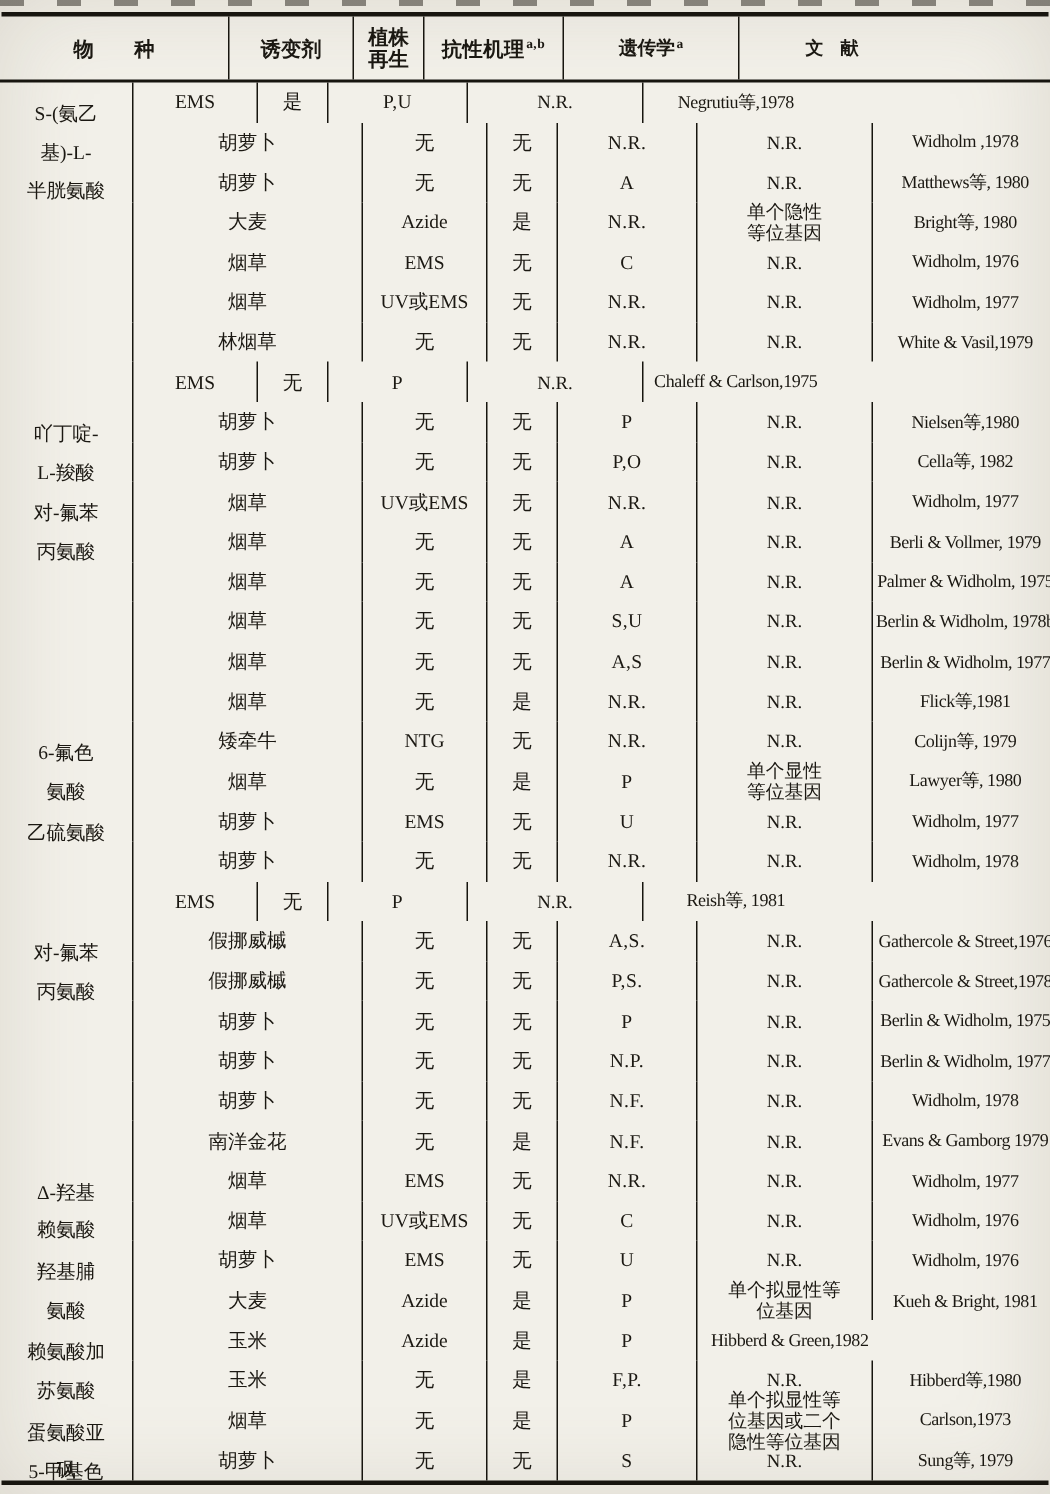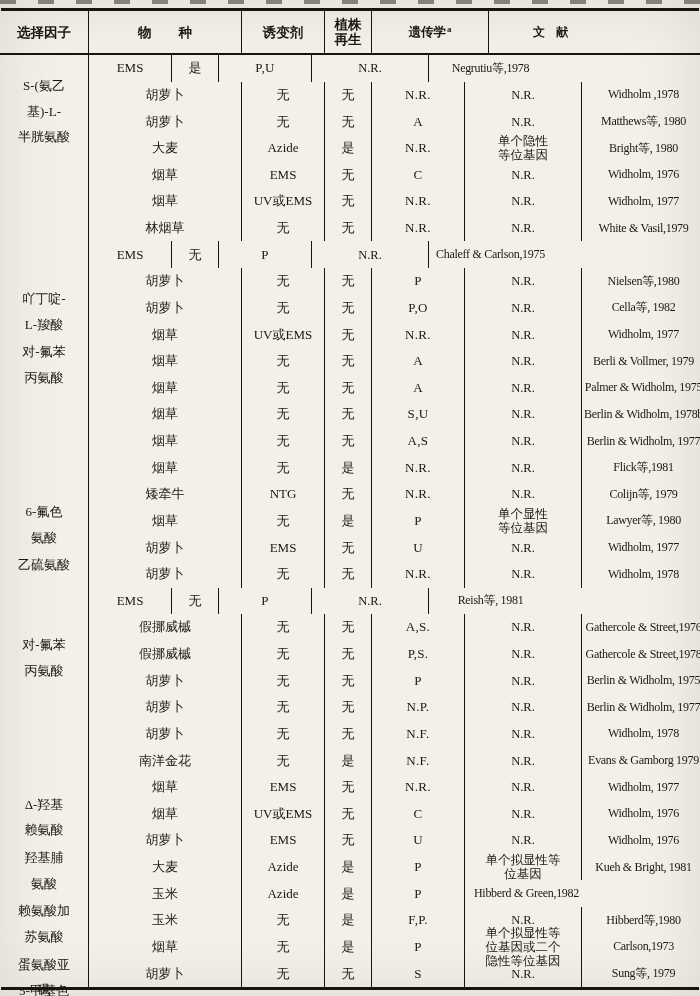--- a/index.html
+++ b/index.html
@@ -40,39 +40,39 @@
   .td:last-child{border-right:none;}
   
   .c0{width:88px;flex:0 0 88px;position:relative;}
   .c1{width:152px;flex:0 0 152px;}
   .c2{width:82px;flex:0 0 82px;}
   .c3{width:46px;flex:0 0 46px;justify-content:center;}
   .c4{width:92px;flex:0 0 92px;letter-spacing:.3px;}
   .c5{width:117px;flex:0 0 117px;white-space:pre-line;line-height:14px;font-size:12.5px;padding:2px 1px;box-sizing:border-box;}
   .c6{width:123px;flex:0 0 123px;font-size:12px;letter-spacing:-0.3px;white-space:nowrap;overflow:visible;}
   .grp{
-    position:absolute;top:18px;left:0;width:100%;
+    position:absolute;top:8px;left:0;width:100%;
     text-align:center;white-space:pre-line;
     line-height:25.5px;font-size:13px;z-index:2;
   }
 </style>
 </head>
 <body>
 
 <div class="paper">
   <div class="scan-top"></div>
   <div class="rule-top"></div>
 
   <div class="table">
     <div class="thead">
-      <div class="th c0"><span>选择因子</span></div>
       <div class="th c1"><span>物　　种</span></div>
       <div class="th c2"><span>诱变剂</span></div>
       <div class="th c3"><span>植株
 再生</span></div>
+      <div class="th c4"><span>抗性机理</span><sup>a,b</sup></div>
       <div class="th c5"><span>遗传学</span><sup>a</sup></div>
       <div class="th c6">
           <span>文　献</span>
         </div>
     </div>
     <div class="tbody" id="tbody">
   <div class="tr">
     <div class="td c0">
             <span class="grp">S-(氨乙
 基)-L-

